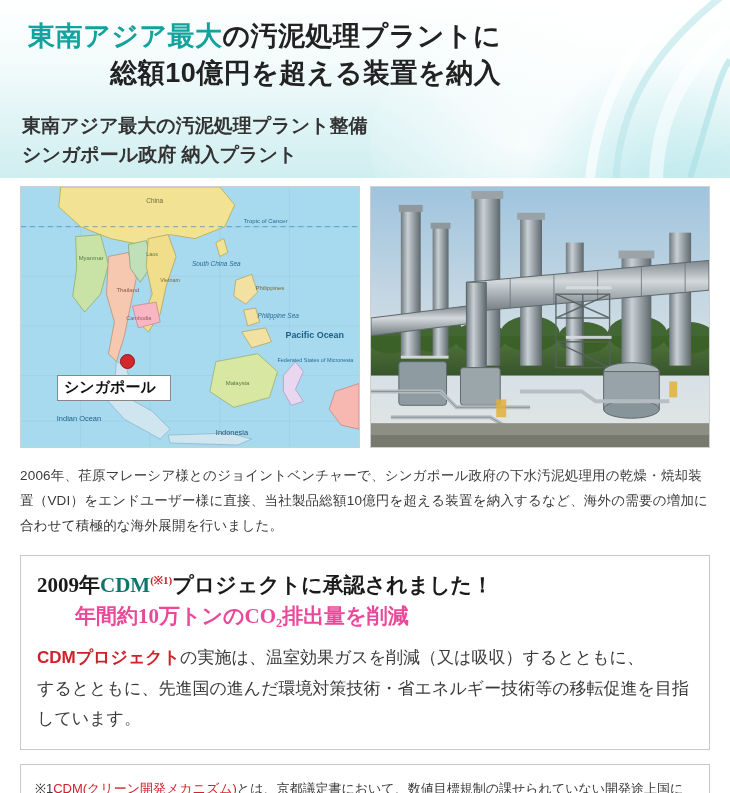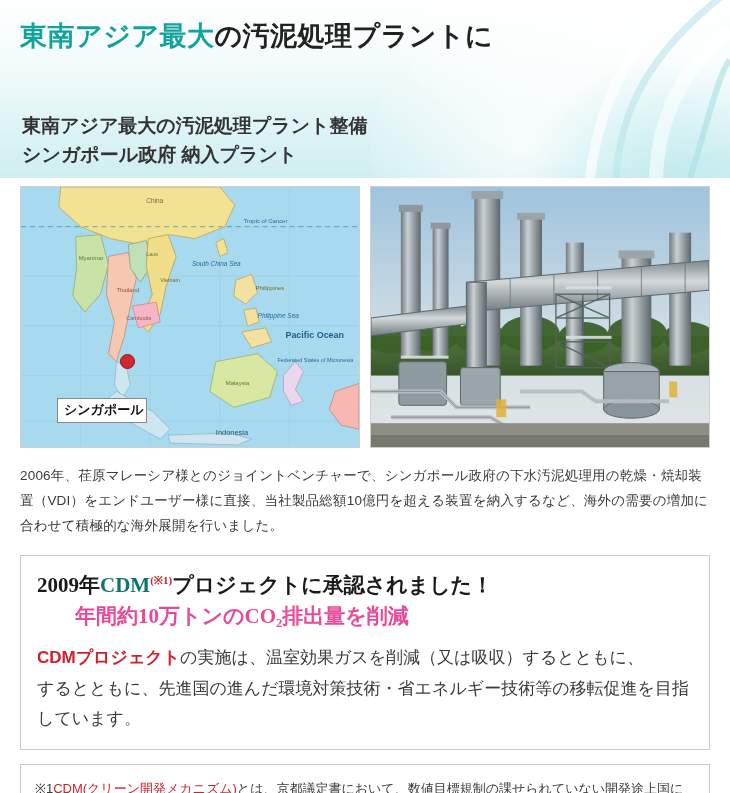--- a/index.html
+++ b/index.html
@@ -50,21 +50,21 @@
   }
   .header .arcs {
     position: absolute;
     top: 0; right: 0;
     width: 340px; height: 178px;
     opacity: 0.85;
   }
 
   .title-block {
     position: absolute;
-    left: 20px;
+    left: 28px;
     top: 18px;
     z-index: 3;
     text-align: right;
   }
   .title-line {
     font-size: 27px;
     font-weight: bold;
     letter-spacing: 0.5px;
     color: #222222;
     line-height: 1.38;
@@ -111,25 +111,25 @@
     right: 0;
     width: 340px;
     background: #6d7b83;
   }
 
   
   .map-svg { display: block; width: 100%; height: 100%; }
   .map-label {
     position: absolute;
     left: 36px;
-    bottom: 24px;
+    bottom: 46px;
     background: #ffffff;
     border: 1px solid #888;
-    padding: 2px 2px 3px 6px;
-    font-size: 13px;
+    padding: 2px 14px 3px 6px;
+    font-size: 15px;
     font-weight: bold;
     color: #111;
     white-space: nowrap;
   }
   .map-dot {
     position: absolute;
     left: 99px;
     bottom: 78px;
     width: 13px; height: 13px;
     border-radius: 50%;
@@ -217,20 +217,21 @@
     <div class="swoosh s3"></div>
     <svg class="arcs" viewBox="0 0 340 178" preserveAspectRatio="none">
       <path d="M340,-40 C250,20 210,90 200,178" fill="none" stroke="#ffffff" stroke-width="10" opacity="0.8"></path>
       <path d="M340,-10 C260,50 230,110 226,178" fill="none" stroke="#b9e6ea" stroke-width="7" opacity="0.7"></path>
       <path d="M340,30 C290,70 268,120 266,178" fill="none" stroke="#ffffff" stroke-width="14" opacity="0.65"></path>
       <path d="M300,178 C318,120 330,70 340,60" fill="none" stroke="#a9dfe4" stroke-width="6" opacity="0.7"></path>
     </svg>
 
     <div class="title-block">
       <div class="title-line"><span class="title-hl">東南アジア最大</span><span>の汚泥処理プラントに</span></div>
+      <div class="title-line">総額10億円を超える装置を納入</div>
     </div>
 
     <div class="subtitle-block">
       <div class="subtitle-line">東南アジア最大の汚泥処理プラント整備</div>
       <div class="subtitle-line">シンガポール政府 納入プラント</div>
     </div>
   </div>
 
   <div class="figures">
 

